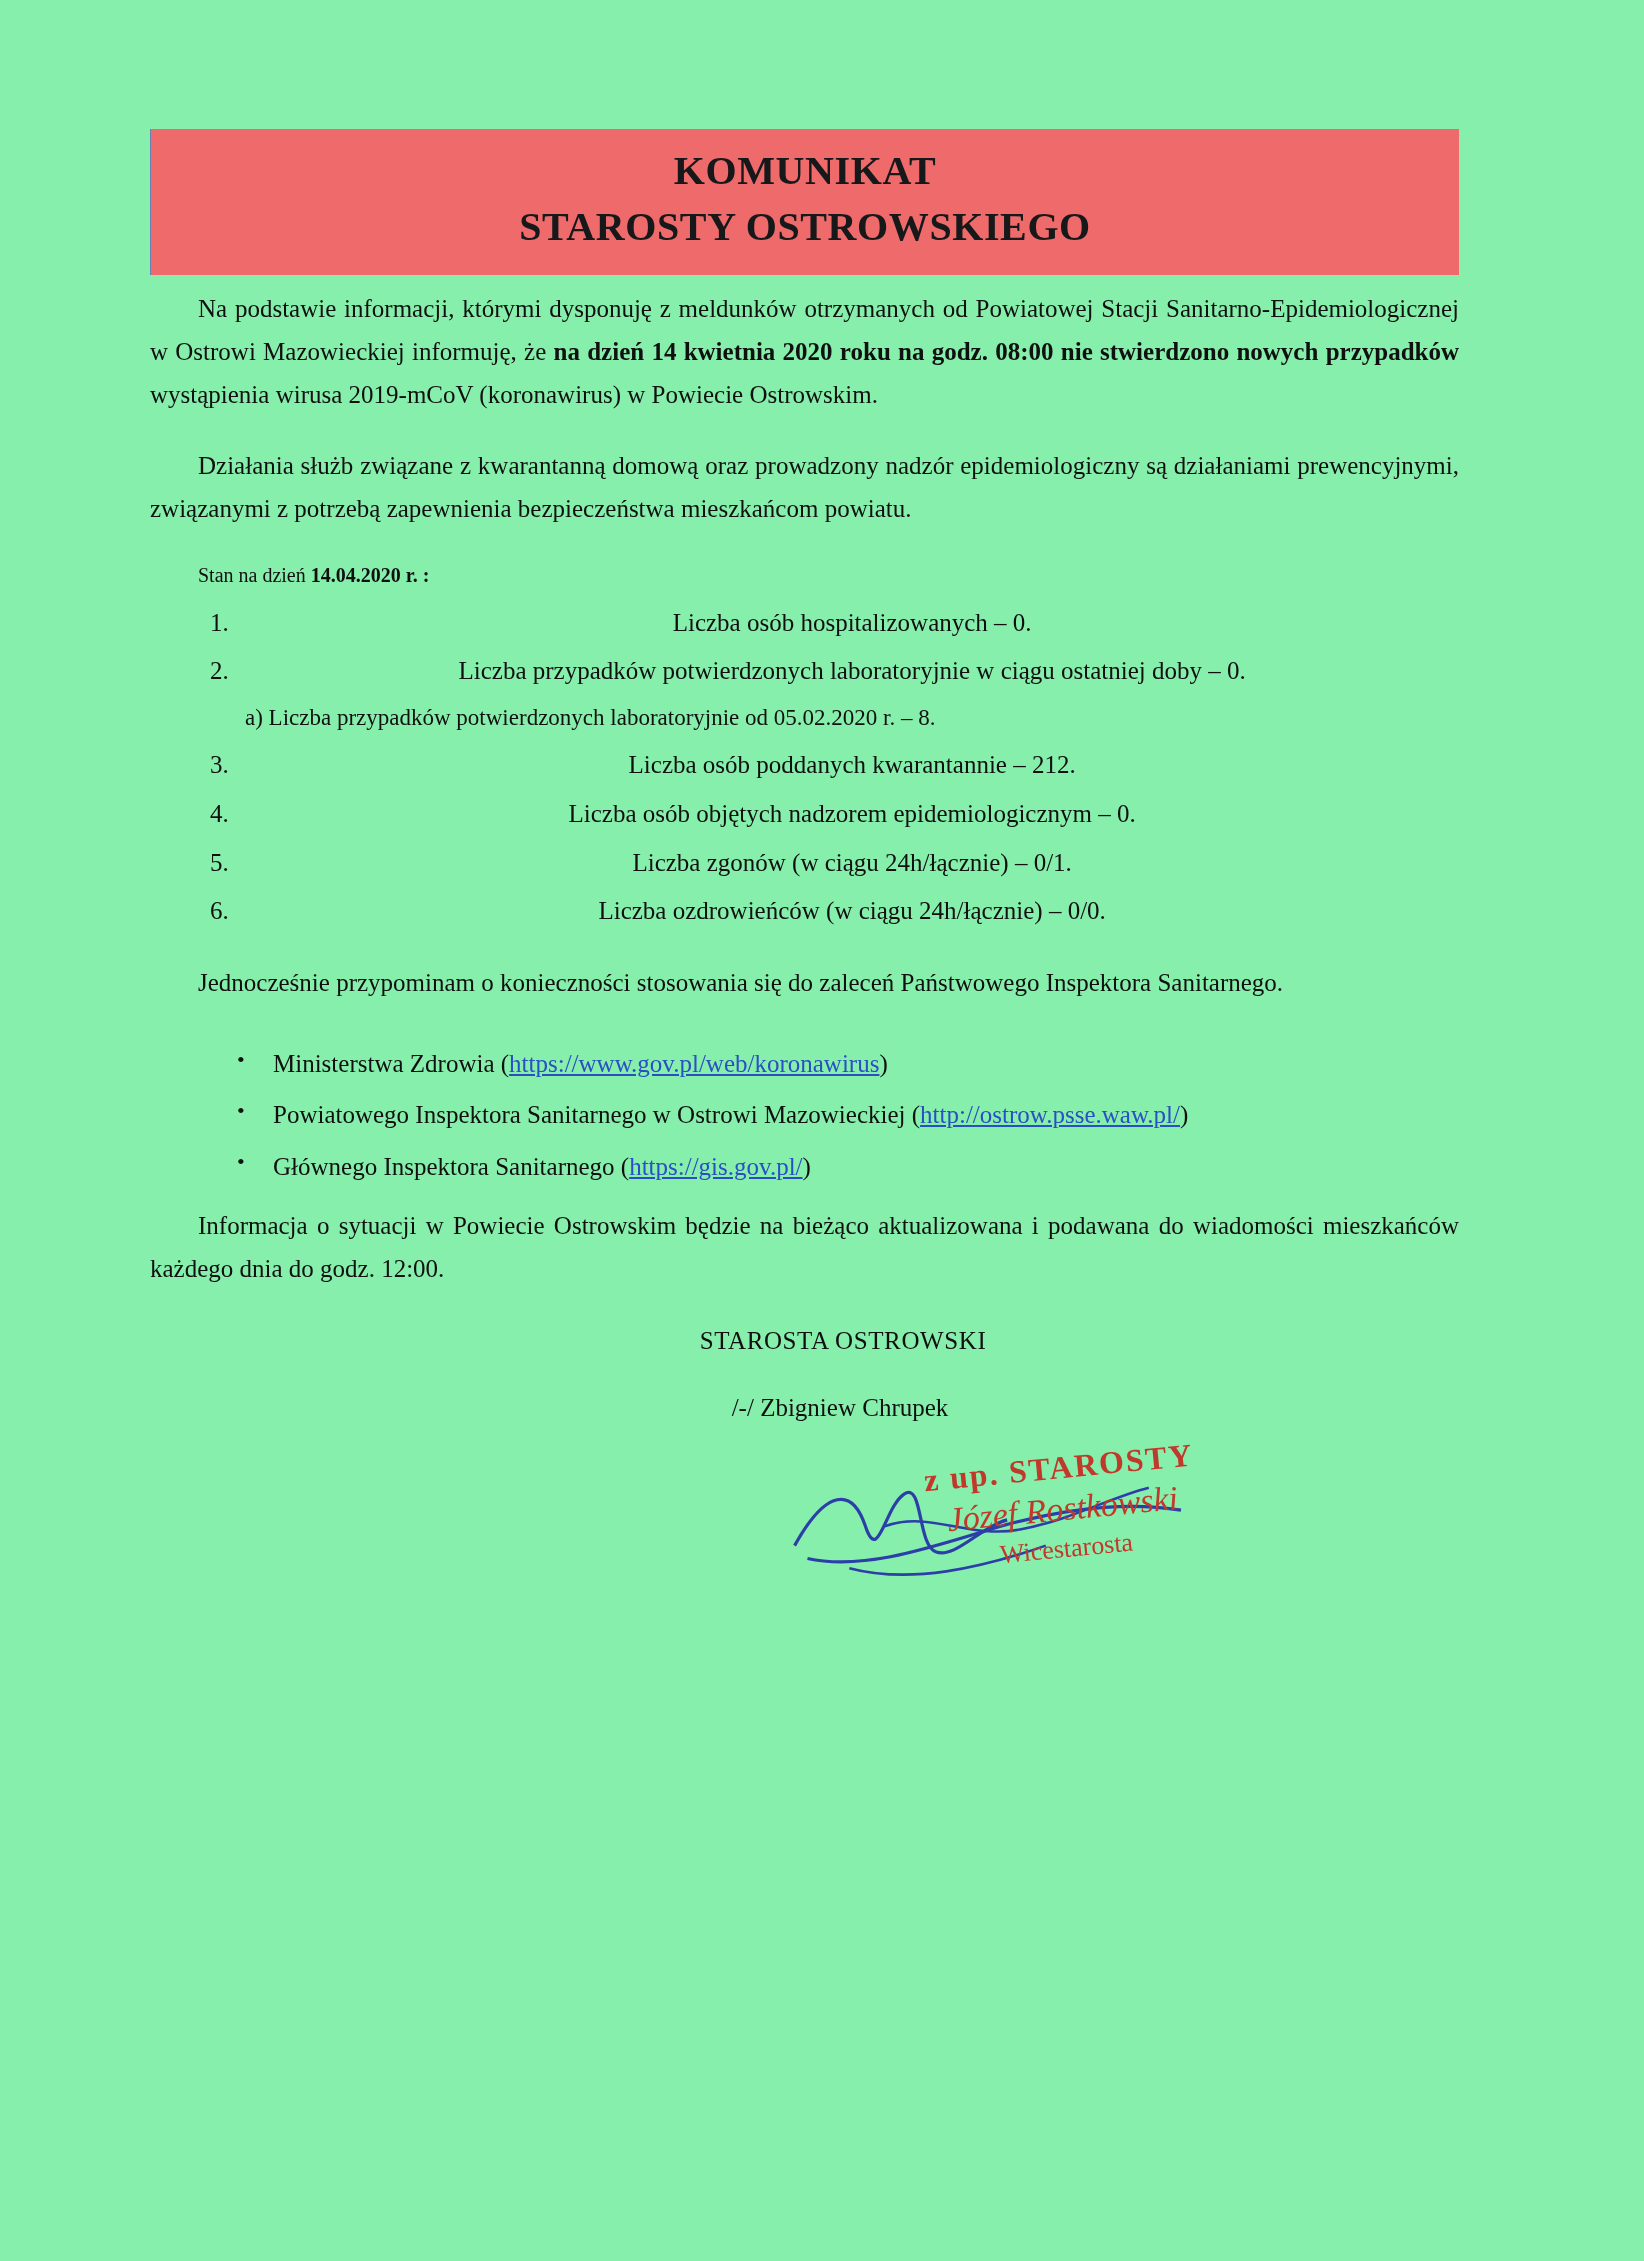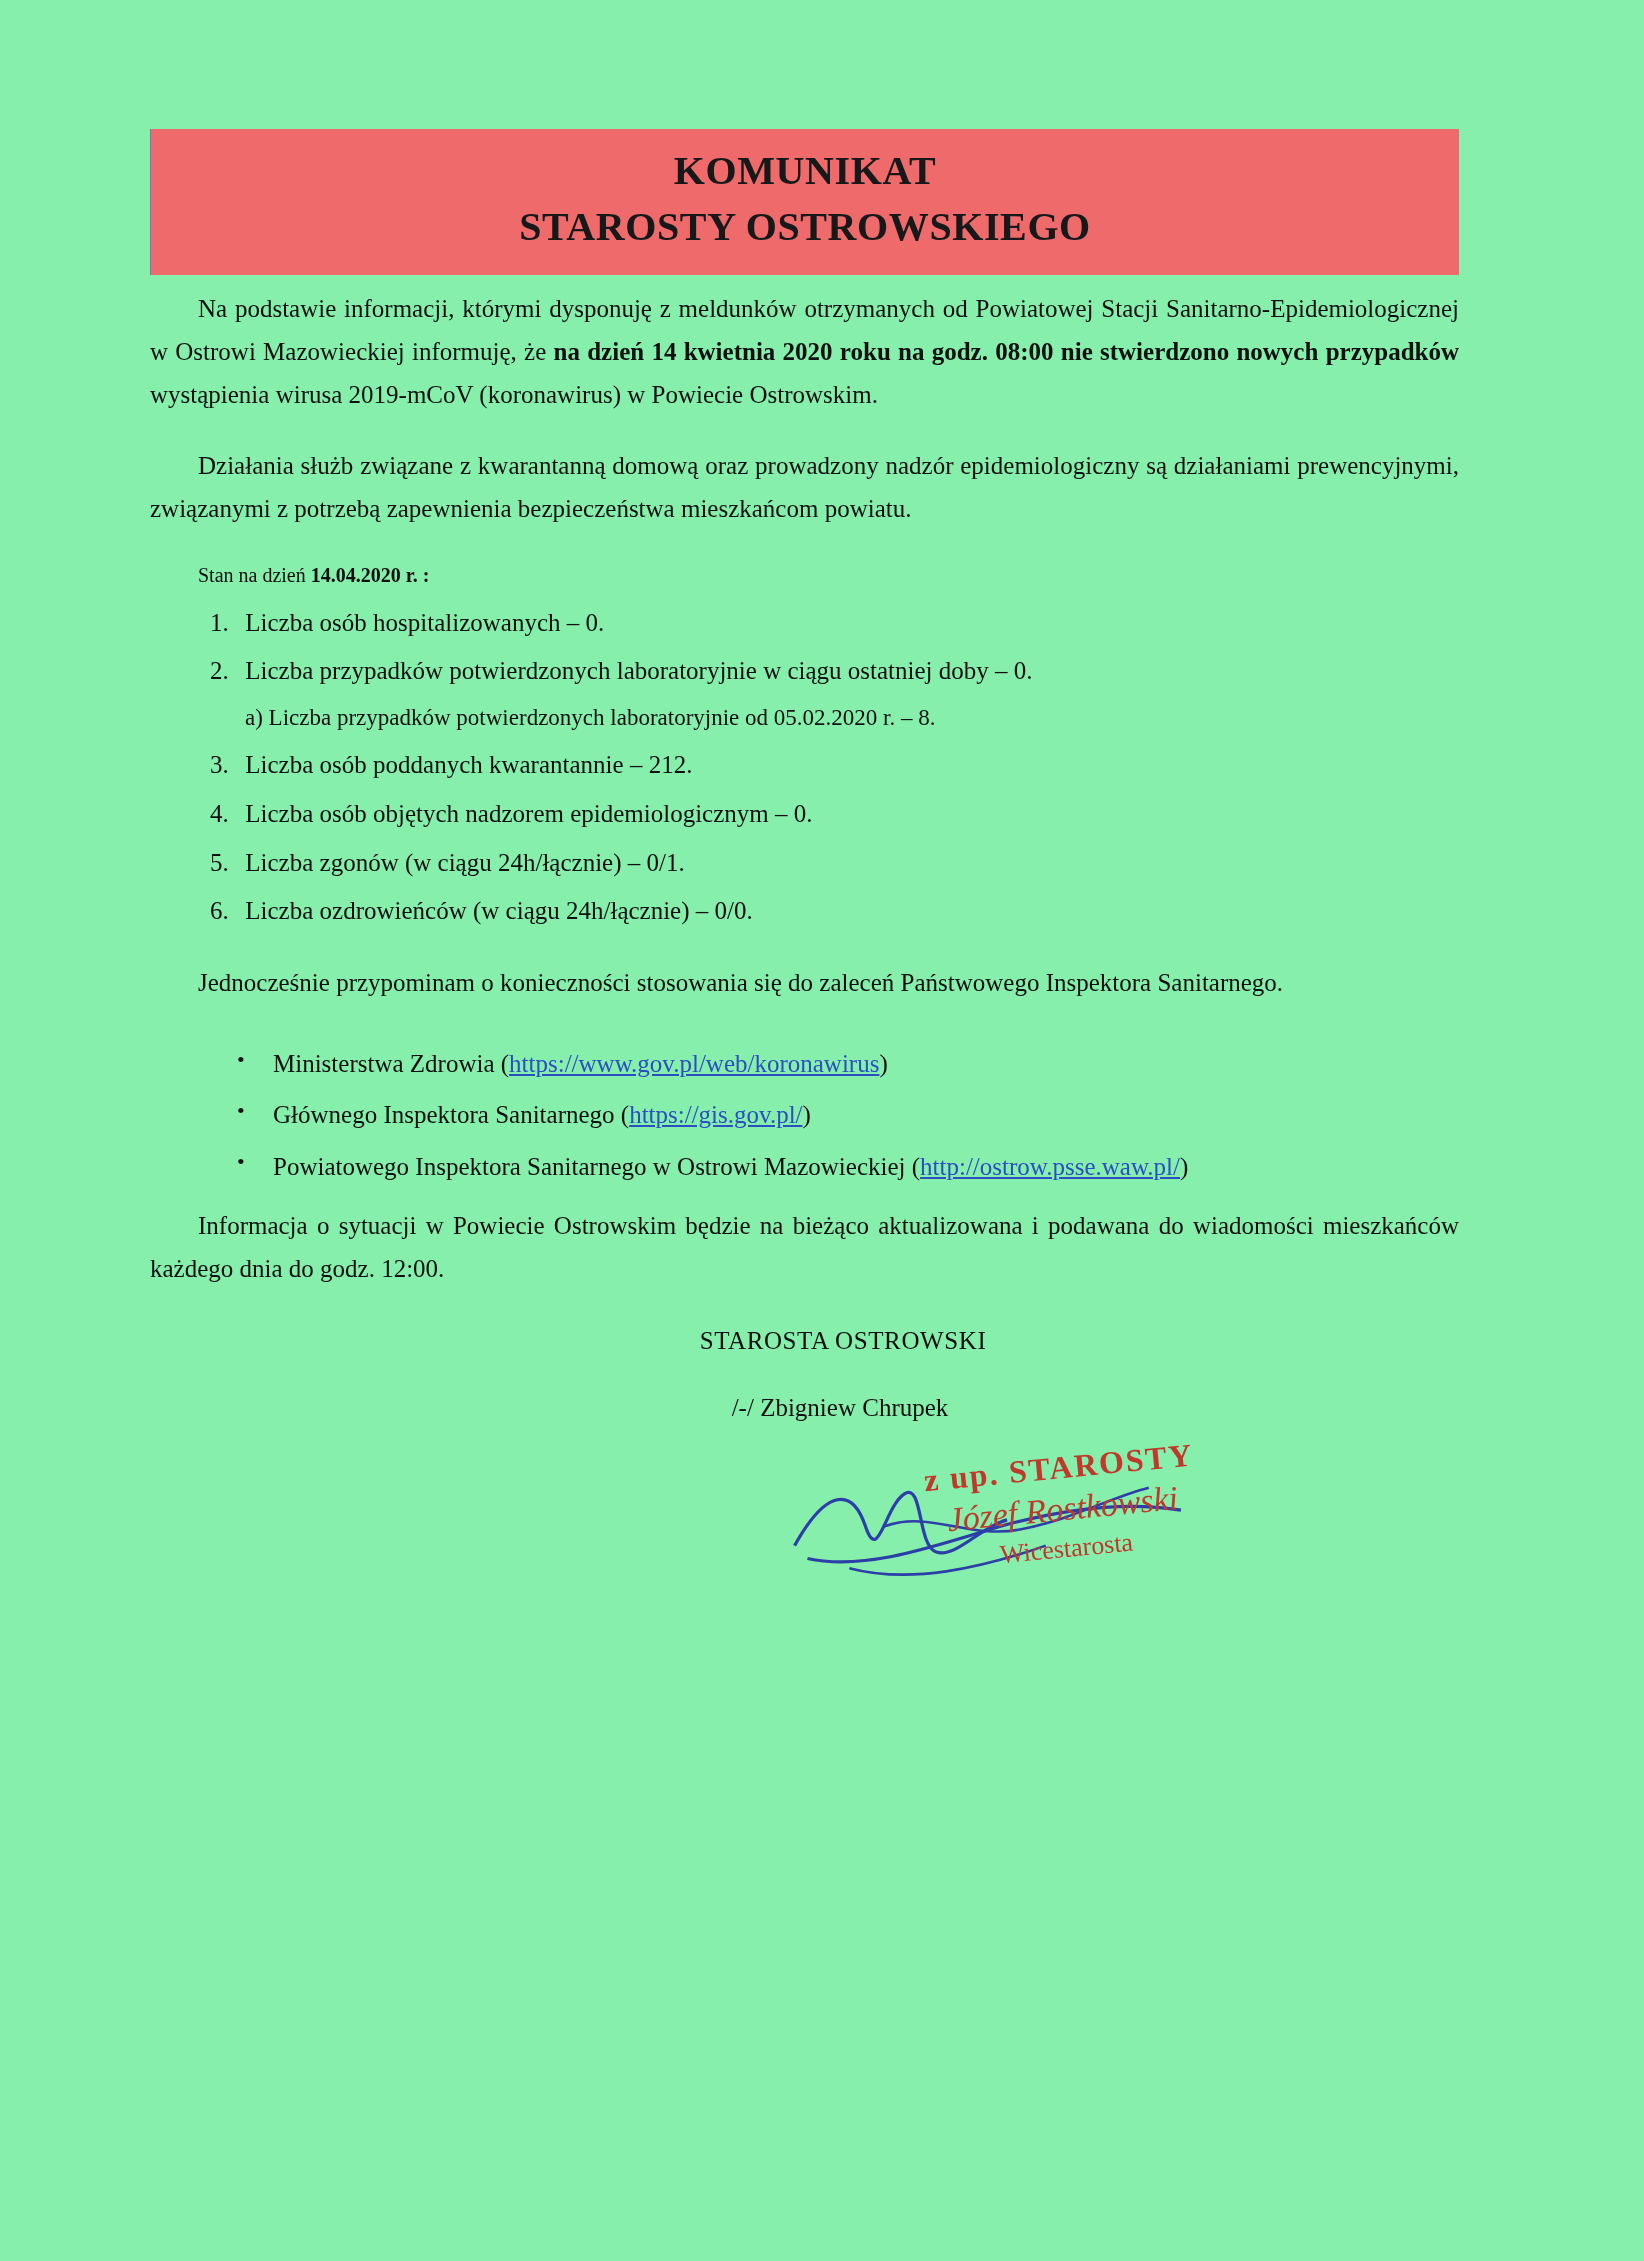--- a/index.html
+++ b/index.html
@@ -76,20 +76,21 @@
 
   
   ol.numlist {
     margin: 6.4px 0 3.9px 0;
     padding-left: 85px;
     font-size: 25px;
     line-height: 1.95;
   }
   ol.numlist > li {
     padding-left: 10.3px;
+    text-align: center;
   }
   .sub-a {
     font-size: 23px;
     line-height: 1.95;
     margin-left: 10px;
     white-space: nowrap;
   }
 
   
   ul.bullets {
@@ -203,22 +204,22 @@
 
     <div class="para-gap"></div>
 
     <p class="just indent">Jednocześnie przypominam o konieczności stosowania się do zaleceń Państwowego Inspektora Sanitarnego.</p>
 
     <div class="para-gap"></div>
 
 
     <ul class="bullets">
       <li><span>Ministerstwa Zdrowia (</span><a class="link" href="#">https://www.gov.pl/web/koronawirus</a><span>)</span></li>
+      <li><span>Powiatowego Inspektora Sanitarnego w Ostrowi Mazowieckiej (</span><a class="link" href="#">http://ostrow.psse.waw.pl/</a><span>)</span></li>
       <li><span>Głównego Inspektora Sanitarnego (</span><a class="link" href="#">https://gis.gov.pl/</a><span>)</span></li>
-      <li><span>Powiatowego Inspektora Sanitarnego w Ostrowi Mazowieckiej (</span><a class="link" href="#">http://ostrow.psse.waw.pl/</a><span>)</span></li>
     </ul>
 
     <p class="just indent">Informacja o sytuacji w Powiecie Ostrowskim będzie na bieżąco aktualizowana i podawana do wiadomości mieszkańców każdego dnia do godz. 12:00.</p>
 
     <div class="sig-block">
       <div class="sig-title">STAROSTA OSTROWSKI</div>
       <div class="sig-name">/-/ Zbigniew Chrupek</div>
     </div>
 
     <div class="stamp-wrap">

